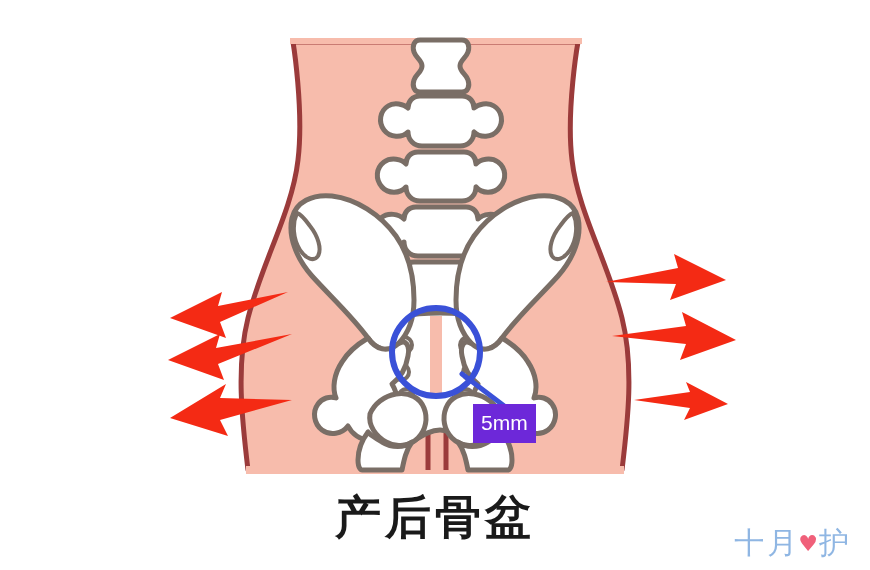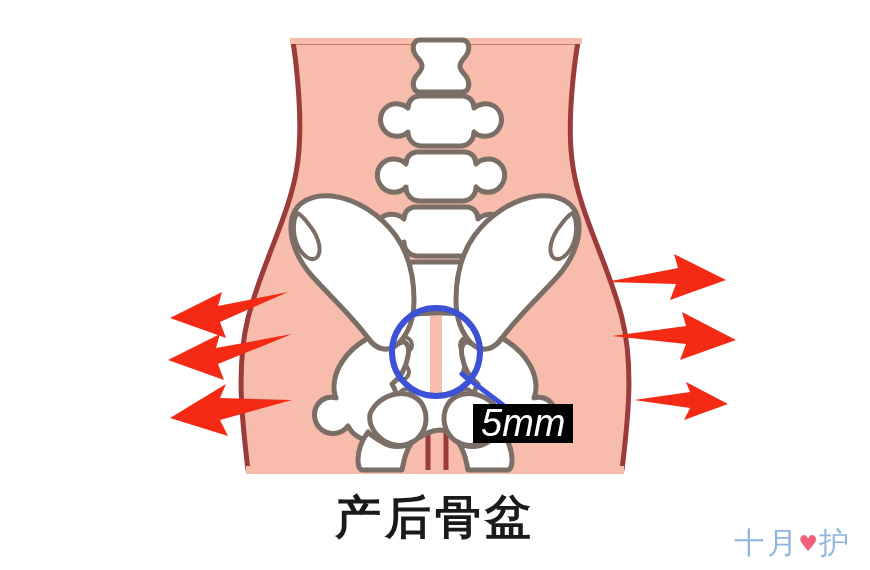--- a/index.html
+++ b/index.html
@@ -48,29 +48,28 @@
   .watermark .wm-heart {
     color: #F0607A;
     font-size: 22px;
     vertical-align: 2px;
     margin: 0 -2px;
   }
   .measure-label {
     position: absolute;
     left: 473px;
     top: 404px;
-    background: #000000;
+    background: #6d28d9;
     color: #ffffff;
     font-family: "Liberation Sans", sans-serif;
-    font-size: 38px;
+    font-size: 21px;
     line-height: 34px;
     padding: 2px 8px 3px 8px;
     user-select: none;
     letter-spacing: 0px;
-    font-style: italic;
   }
 </style>
 </head>
 <body>
 
 <svg id="illustration" viewBox="0 0 870 570" xmlns="http://www.w3.org/2000/svg">
 
   <g>
     <path d="M 293,42
              L 578,42

